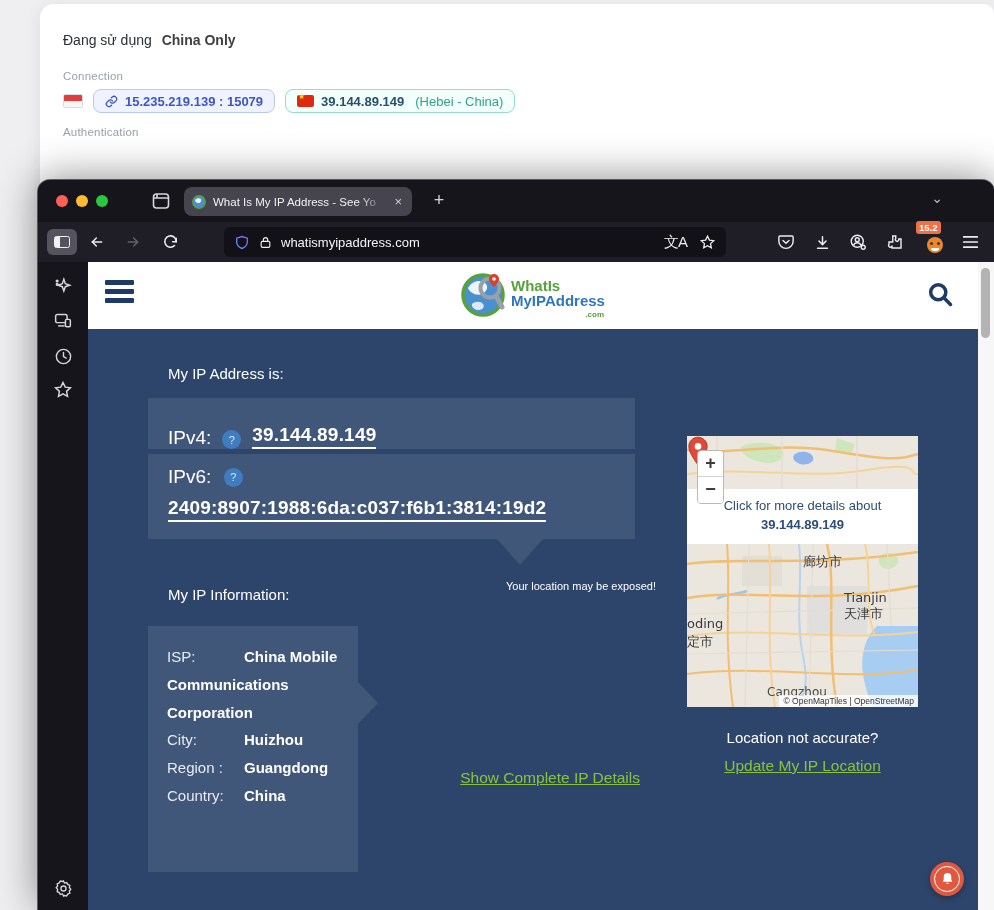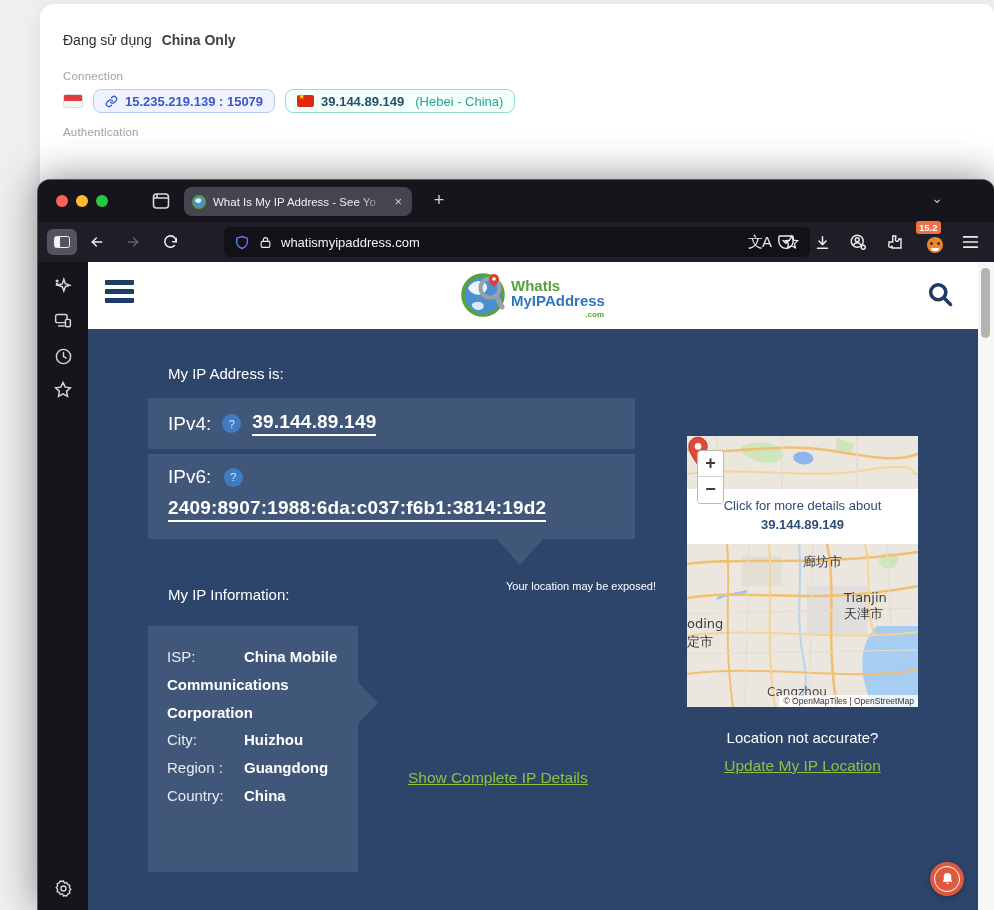--- a/index.html
+++ b/index.html
@@ -46,21 +46,21 @@
   .tab-chevron { position:absolute; left:888px; top:10px; width:22px; height:22px; color:#b9b9c1; font-size:14px; text-align:center; }
 
   
   .toolbar { position:absolute; left:0; top:42px; right:0; height:40px; background:#1f1e26; }
   .icon-btn { position:absolute; top:8px; width:24px; height:24px; display:flex; align-items:center; justify-content:center; }
   .icon-btn svg { display:block; }
   .sb-toggle { position:absolute; left:9px; top:7px; width:30px; height:26px; background:#54535e; border-radius:6px;
     display:flex; align-items:center; justify-content:center; }
   .sb-glyph { width:16px; height:12px; border:1.6px solid #f1f1f4; border-radius:2.5px; position:relative; }
   .sb-glyph:before { content:""; position:absolute; left:0; top:0; bottom:0; width:5px; background:#f1f1f4; }
-  .urlfield { position:absolute; left:186px; top:5px; width:586px; height:30px; background:#121118; border-radius:6px;
+  .urlfield { position:absolute; left:186px; top:5px; width:502px; height:30px; background:#121118; border-radius:6px;
     display:flex; align-items:center; padding:0 10px; gap:9px; }
   .url-text { color:#f4f4f6; font-size:13px; flex:1; }
   .url-right { display:flex; align-items:center; gap:12px; }
   .translate-glyph { color:#e9e9ed; font-size:15px; letter-spacing:-1px; }
 
   
   .vsidebar { position:absolute; left:0; top:82px; bottom:0; width:50px; background:#16151b; }
   .vs-icon { position:absolute; left:13px; width:24px; height:24px; display:flex; align-items:center; justify-content:center; }
   .scrollbar { position:absolute; right:0; top:82px; bottom:0; width:16px; background:#f7f7f7; }
   .scroll-thumb { position:absolute; left:3px; top:6px; width:9px; height:70px; border-radius:5px; background:#b3b3b3; }
@@ -70,21 +70,21 @@
   .site-header { position:absolute; left:0; right:4px; top:0; height:52px; background:#fff; }
   .pg-burger { position:absolute; left:17px; top:18px; width:29px; }
   .pg-burger i { display:block; height:5px; background:#1e3b66; border-radius:1px; margin-bottom:4px; }
   .logo { position:absolute; left:50%; top:4px; transform:translateX(-50%); width:150px; height:58px; }
   .pg-search { position:absolute; right:20px; top:18px; width:28px; height:28px; }
 
   
   .site-main { position:absolute; left:0; right:0; top:67px; bottom:0; background:#2e456b; color:#fff; }
   .ip-heading { position:absolute; left:80px; top:36px; font-size:15px; }
   .ip-box { position:absolute; left:60px; width:487px; background:#41577a; }
-  .ipv4-box { top:69px; height:51px; display:flex; align-items:center; padding-left:20px; gap:11px; }
+  .ipv4-box { top:69px; height:51px; display:flex; align-items:flex-end; padding-left:20px; gap:11px; }
   .ipv6-box { top:125px; height:85px; padding:12px 0 0 20px; }
   .ip-label { font-size:19px; }
   .help-badge { display:inline-flex; width:19px; height:19px; border-radius:50%; background:#3f7cc0;
     color:#dce9f6; font-size:11px; align-items:center; justify-content:center; vertical-align:2px; }
   .ip-value { font-size:19px; font-weight:bold; border-bottom:2px solid #fff; padding-bottom:1px; letter-spacing:.2px; }
   .ipv6-box .ip-value { display:inline-block; margin-top:9px; }
   .down-tail { position:absolute; left:409px; top:210px; width:0; height:0;
     border-left:23px solid transparent; border-right:23px solid transparent; border-top:26px solid #41577a; }
 
   .info-heading { position:absolute; left:80px; top:257px; font-size:15px; }
@@ -94,21 +94,21 @@
   .info-box .lbl { display:inline-block; min-width:77px; font-weight:normal; color:#e7ebf2; }
   .info-box .val { font-weight:bold; color:#fff; }
   .right-tail { position:absolute; right:-20px; top:56px; width:0; height:0;
     border-top:21px solid transparent; border-bottom:21px solid transparent; border-left:20px solid #41577a; }
 
   .hide-btn { position:absolute; left:312px; top:328px; width:248px; height:90px; background:#e84c3d; border:none;
     border-radius:6px; color:#fff; font-weight:bold; font-size:17px; line-height:1.55;
     display:flex; align-items:center; justify-content:center; gap:10px; text-align:center;
     font-family:"Liberation Sans", sans-serif; }
   .green-link { color:#86c440; text-decoration:underline; font-size:15.5px; }
-  .details-link { position:absolute; left:320px; top:440px; width:248px; text-align:left; }
+  .details-link { position:absolute; left:304px; top:440px; width:248px; text-align:right; }
 
   
   .map { position:absolute; left:599px; top:107px; width:231px; height:271px; overflow:hidden; background:#ece7de; }
   .map svg { position:absolute; left:0; top:0; }
   .map-band { position:absolute; left:0; top:53px; right:0; height:55px; background:#fff; text-align:center; color:#2e4d77; }
   .map-band .l1 { font-size:13px; margin-top:9px; }
   .map-band .l2 { font-size:13px; font-weight:bold; margin-top:4px; }
   .zoomctl { position:absolute; left:10px; top:14px; width:27px; border:1px solid #b9b9b9; border-radius:4px; overflow:hidden; }
   .zoomctl div { height:26px; background:#fff; color:#3c3c3c; font-size:18px; font-weight:bold; text-align:center; line-height:25px; }
   .zoomctl .zi { border-bottom:1px solid #d4d4d4; }

